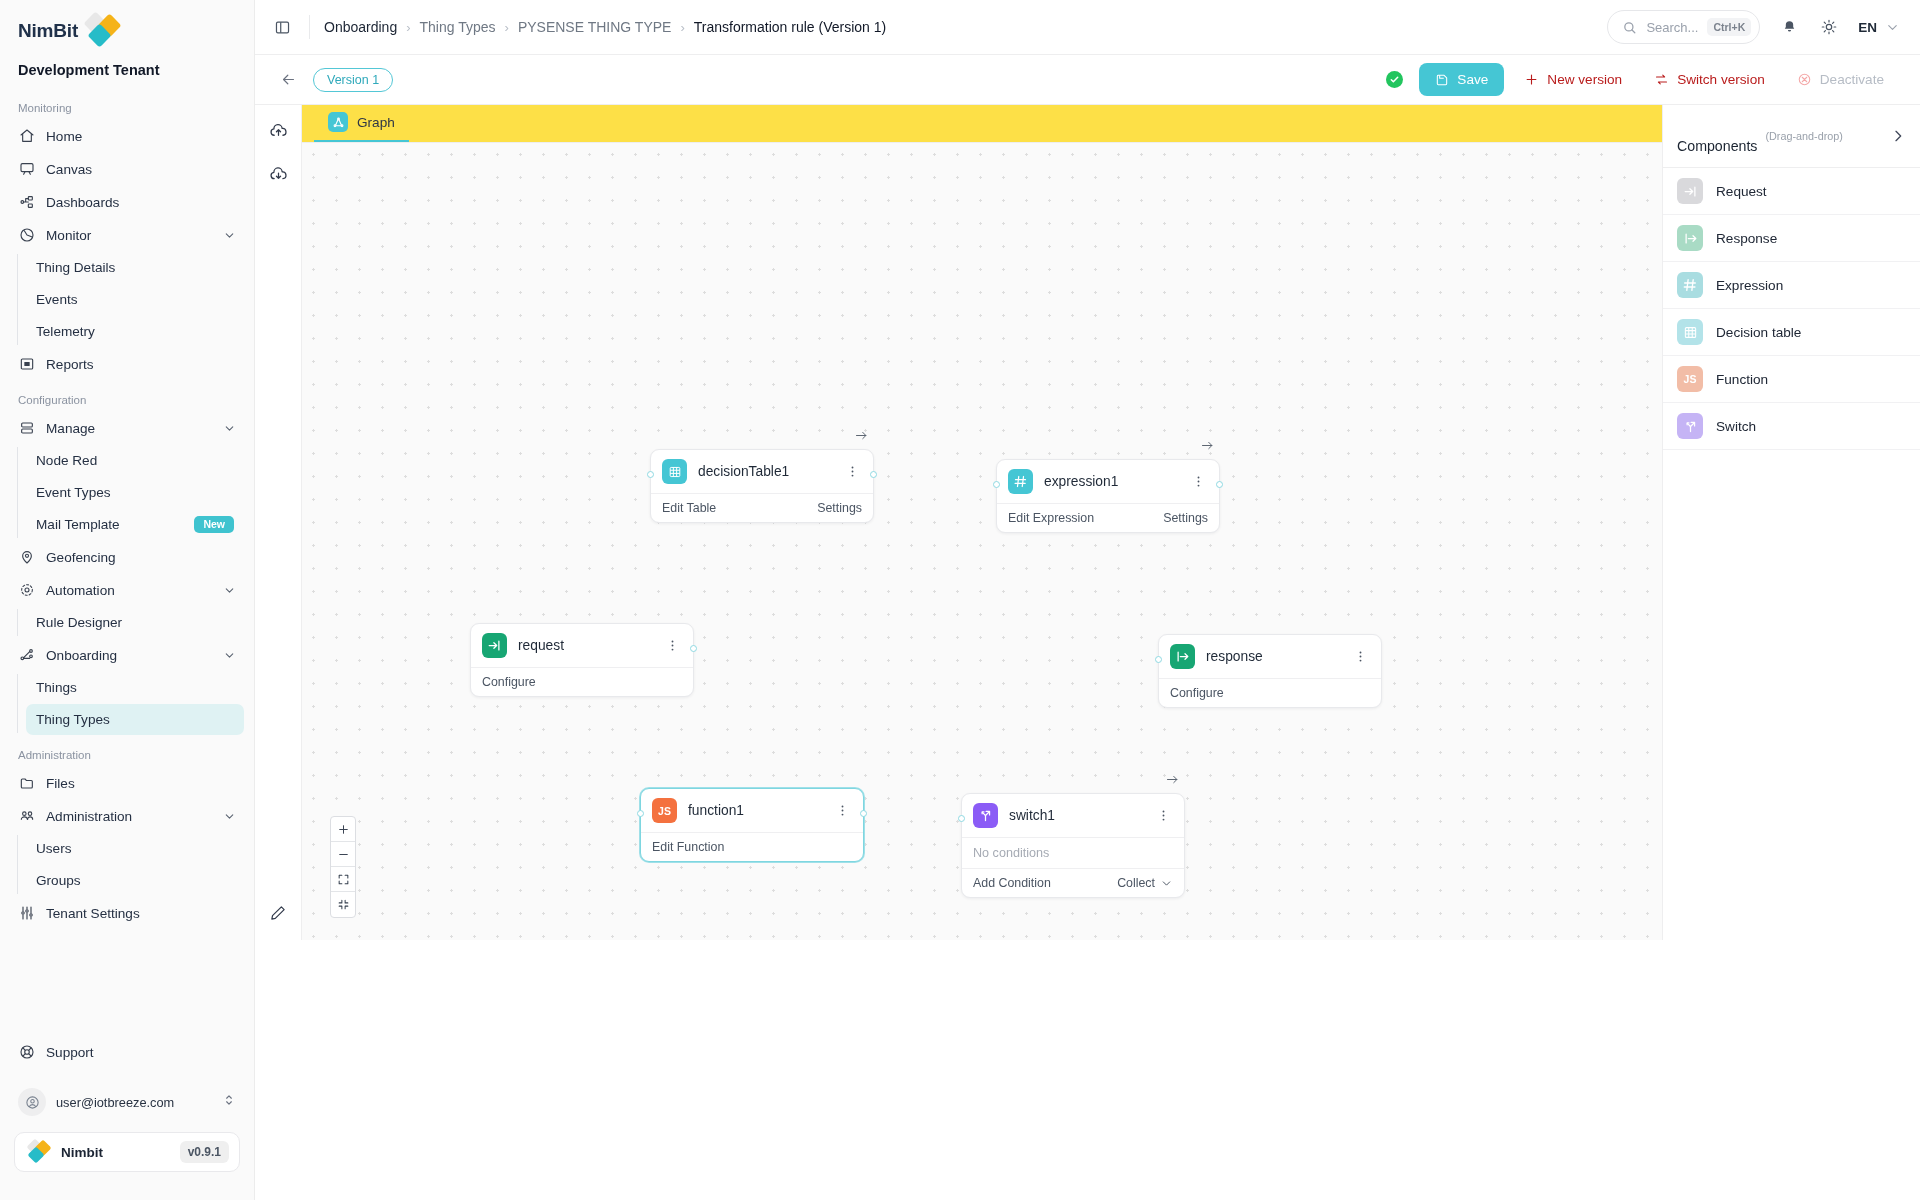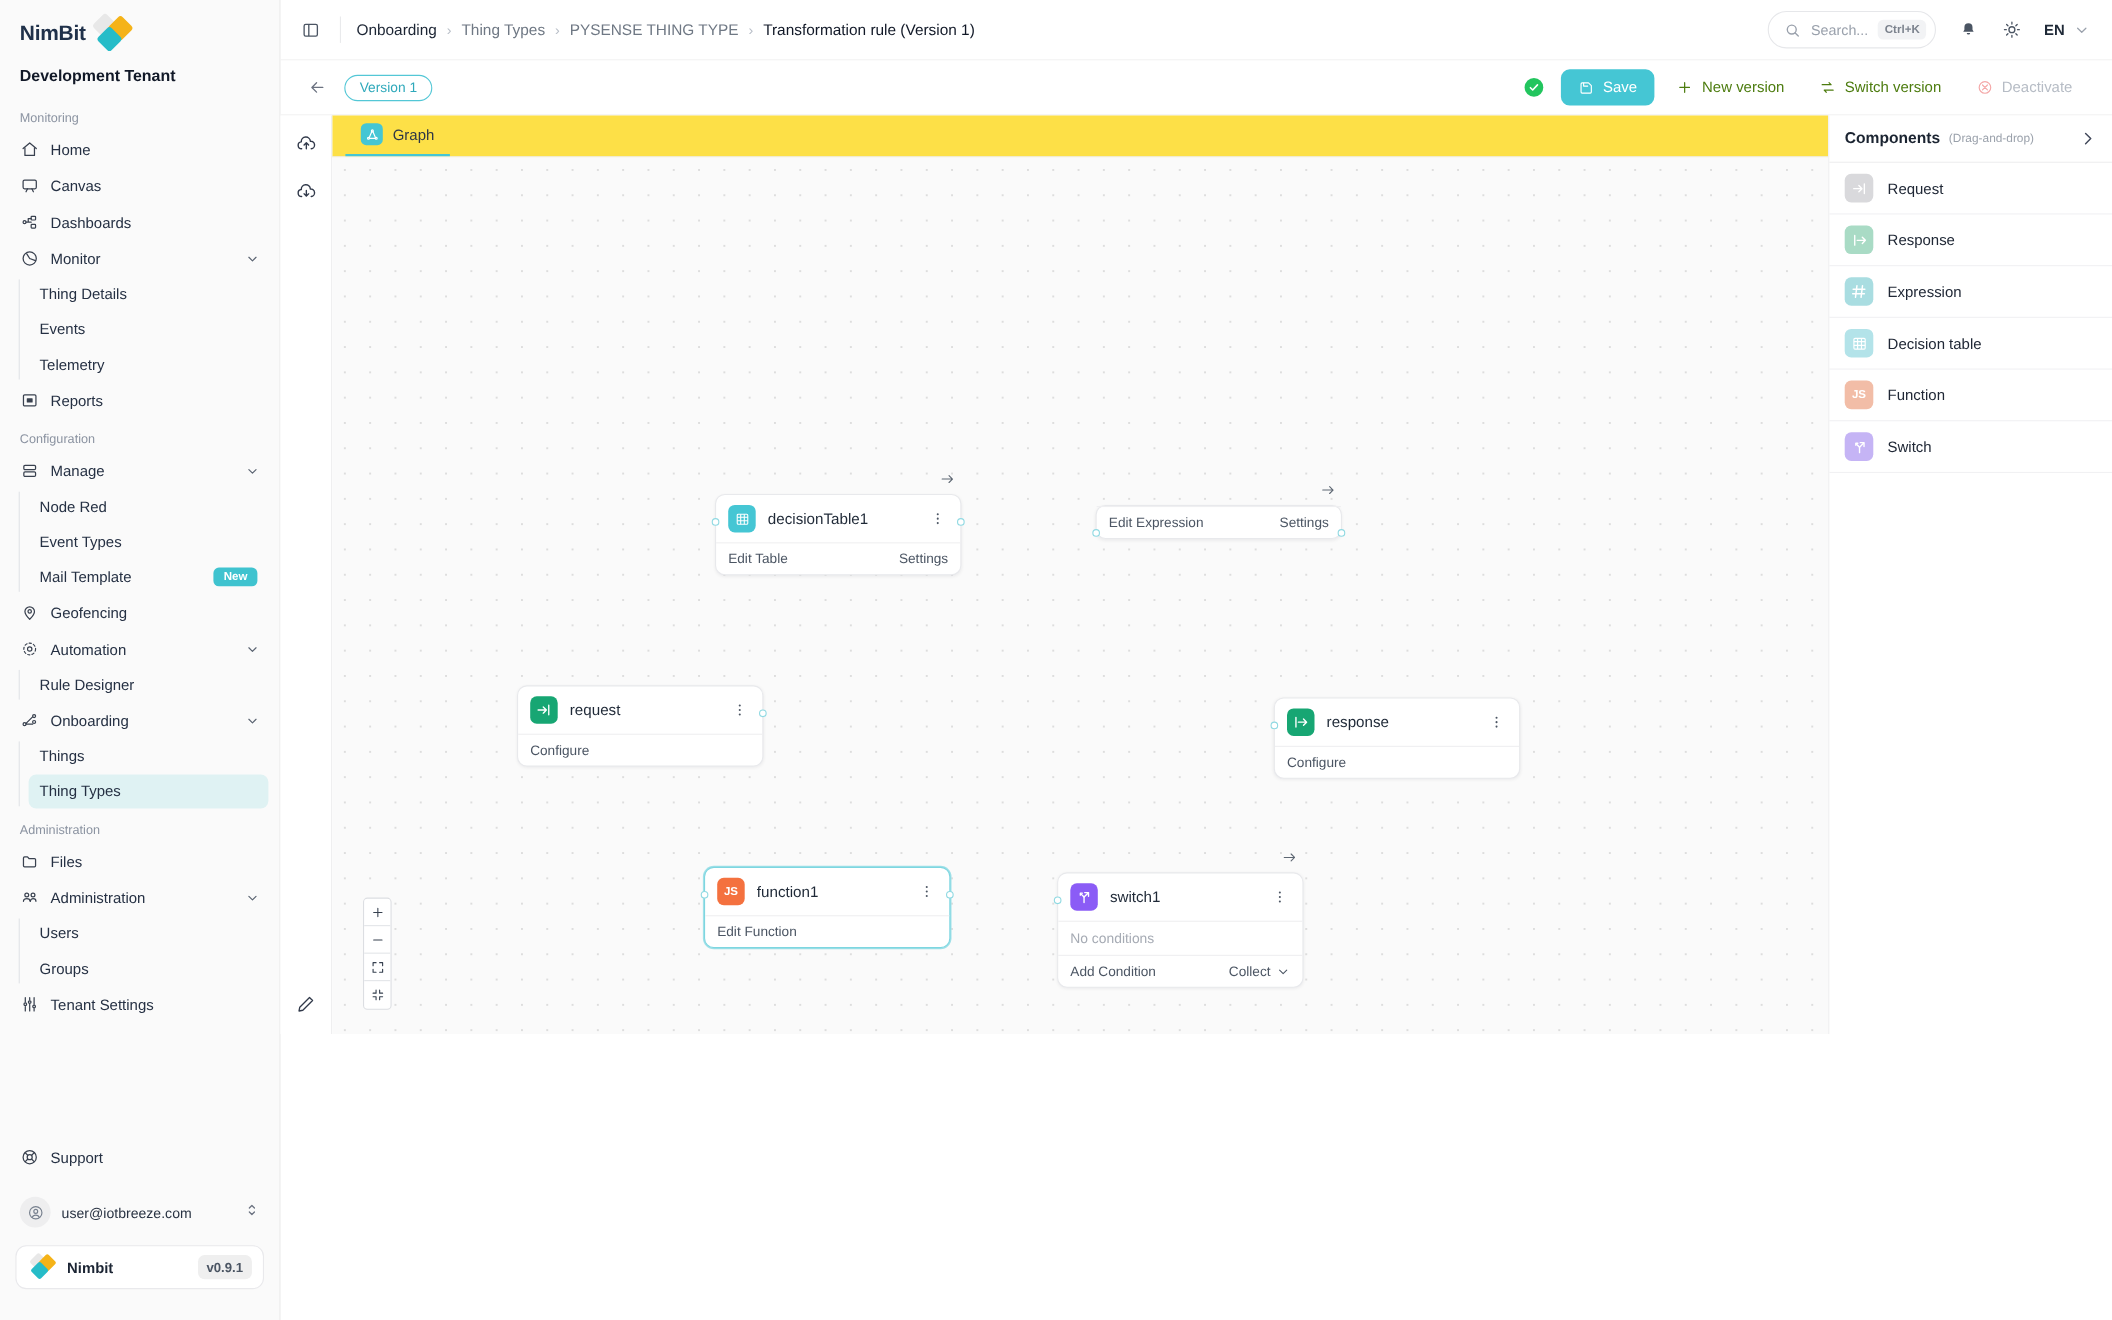--- a/index.html
+++ b/index.html
@@ -140,21 +140,21 @@
   .action-right { margin-left: auto; display: flex; align-items: center; gap: 8px; }
   .ok-dot { width: 17px; height: 17px; border-radius: 50%; background: #22c55e; display: flex; align-items: center; justify-content: center; margin-right: 8px; }
   .btn-save {
     display: flex; align-items: center; gap: 8px;
     background: #45c6d4; color: #fff; border: none; border-radius: 8px;
     height: 33px; padding: 0 16px; font-size: 13.6px; font-family: inherit; cursor: pointer;
   }
   .btn-ghost {
     display: flex; align-items: center; gap: 8px;
     background: transparent; border: none; border-radius: 8px;
-    height: 33px; padding: 0 12px; font-size: 13.6px; color: #4d7c0f;
+    height: 33px; padding: 0 12px; font-size: 13.6px; color: #b91c1c;
     font-family: inherit; cursor: pointer;
   }
   .btn-ghost.muted { color: #b6bcc5; cursor: default; }
 
   
   .workspace { flex: 1 1 auto; display: flex; min-height: 0; }
   .leftrail {
     width: 47px; flex: 0 0 47px; border-right: 1px solid #eeeeef;
     display: flex; flex-direction: column; align-items: center;
     padding-top: 12px; gap: 18px; background: #fff;
@@ -225,21 +225,21 @@
 
   
   .comp-panel {
     width: 258px; flex: 0 0 258px; border-left: 1px solid #eeeeef; background: #fff;
     display: flex; flex-direction: column;
   }
   .comp-head {
     display: flex; align-items: center; gap: 8px;
     padding: 13px 14px; border-bottom: 1px solid #eeeeef;
   }
-  .comp-title { font-size: 14.2px; font-weight: 700; color: #1b2431; }
+  .comp-title { font-size: 14.2px; font-weight: 400; color: #1b2431; margin-top: 20px; }
   .comp-sub { font-size: 10.8px; color: #9aa1ab; }
   .comp-collapse { margin-left: auto; color: #41485a; cursor: pointer; display: flex; }
   .comp-item {
     display: flex; align-items: center; gap: 13px;
     padding: 10px 14px; border-bottom: 1px solid #f1f1f3; cursor: grab;
     font-size: 13.6px; color: #202836;
   }
   .comp-ico { width: 26px; height: 26px; border-radius: 6px; display: flex; align-items: center; justify-content: center; flex: 0 0 26px; }
   .ci-request { background: #d9d9dc; color: #fff; }
   .ci-response { background: #a9dbc5; color: #fff; }
@@ -696,20 +696,35 @@
           </div>
 
           <div class="node" style="left:694px; top:316px;">
             <span class="out-arrow">
               <svg viewBox="0 0 24 24" width="15" height="15" fill="none" stroke="currentColor" stroke-width="1.6" stroke-linecap="round" stroke-linejoin="round">
                   <path d="M4 12h15M14 7l5 5-5 5"></path>
                 </svg>
             </span>
             <span class="port in"></span>
             <span class="port out"></span>
+            <div class="node-head">
+              <span class="node-ico teal">
+                <svg viewBox="0 0 24 24" width="15" height="15" fill="none" stroke="currentColor" stroke-width="2" stroke-linecap="round">
+                    <path d="M9.2 4l-2 16M16.8 4l-2 16M4 9h16M3.4 15h16"></path>
+                  </svg>
+              </span>
+              <span class="node-title">expression1</span>
+              <span class="kebab">
+                <svg viewBox="0 0 24 24" width="15" height="15" fill="currentColor">
+                    <circle cx="12" cy="5.5" r="1.5"></circle>
+                    <circle cx="12" cy="12" r="1.5"></circle>
+                    <circle cx="12" cy="18.5" r="1.5"></circle>
+                  </svg>
+              </span>
+            </div>
             <div class="node-foot">
               <span class="left">Edit Expression</span>
               <span class="right">Settings</span>
             </div>
           </div>
 
           <div class="node" style="left:168px; top:480px;">
             <span class="port out"></span>
             <div class="node-head">
               <span class="node-ico green">

